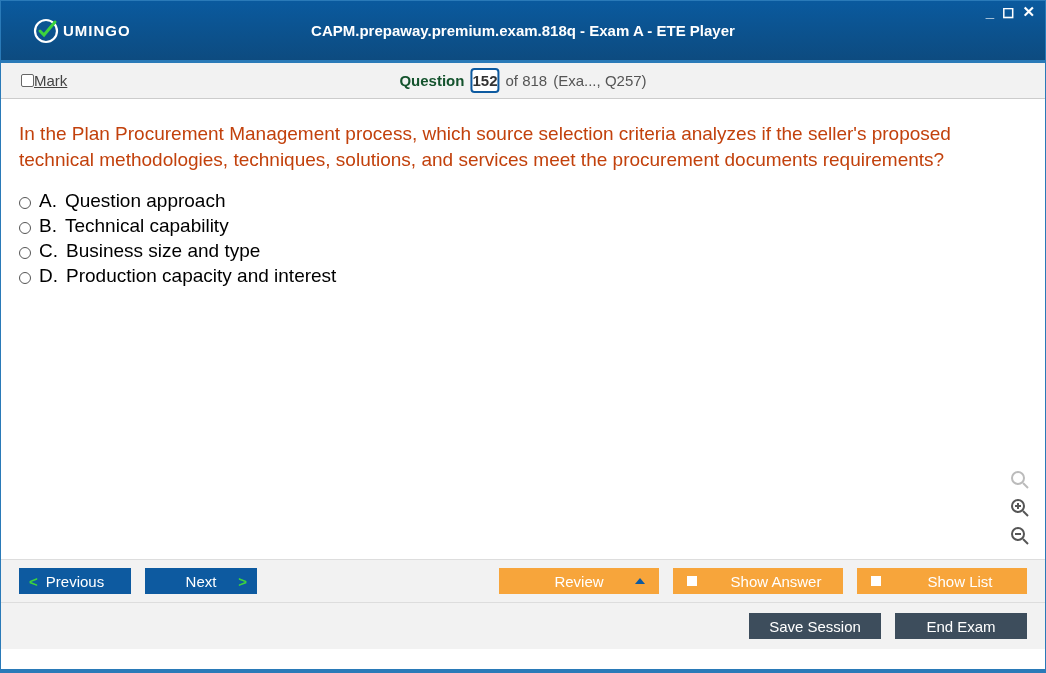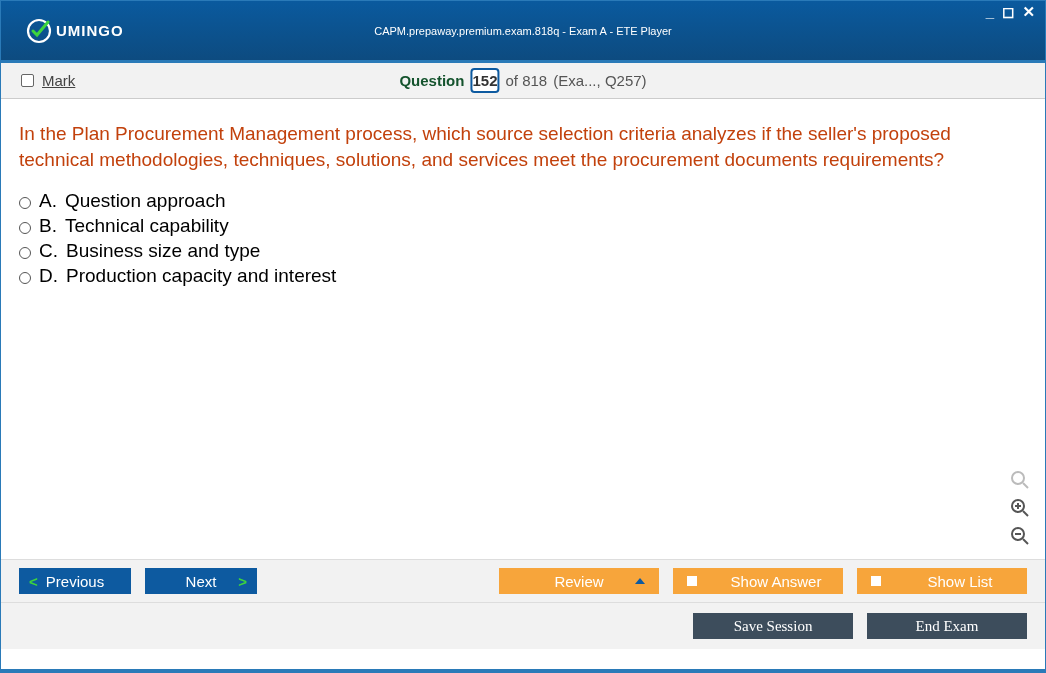--- a/index.html
+++ b/index.html
@@ -16,39 +16,39 @@
   background: linear-gradient(to bottom, #0a5a9e 0%, #0d4b80 100%);
   height: 62px;
   display: flex;
   align-items: center;
   position: relative;
   border-bottom: 3px solid #2a7ab8;
 }
 .logo {
   display: flex;
   align-items: center;
-  padding-left: 25px;
+  padding-left: 32px;
   color: #fff;
   font-weight: bold;
   font-size: 15px;
   letter-spacing: 1px;
 }
 .logo-icon {
   width: 26px;
   height: 26px;
   margin-right: 4px;
   position: relative;
 }
 .title-text {
   position: absolute;
   left: 50%;
   transform: translateX(-50%);
   color: #fff;
-  font-weight: normal;
-  font-size: 11px;
+  font-weight: bold;
+  font-size: 15px;
 }
 .window-controls {
   position: absolute;
   right: 8px;
   top: 2px;
   display: flex;
   gap: 4px;
   color: #fff;
   font-size: 15px;
   font-weight: bold;
@@ -56,21 +56,21 @@
 .window-controls span { cursor: pointer; padding: 0 2px; }
 .subbar {
   background: #f2f2f2;
   border-bottom: 1px solid #ccc;
   height: 36px;
   display: flex;
   align-items: center;
   padding: 0 20px;
   position: relative;
 }
-.mark-wrap { display: flex; align-items: center; gap: 8px; }
+.mark-wrap { display: flex; align-items: center; gap: 0; }
 .mark-checkbox {
   width: 13px; height: 13px;
   border: 1px solid #666;
   border-radius: 2px;
   background: #fff;
 }
 .mark-label { color: #444; font-size: 15px; text-decoration: underline; }
 .question-nav {
   position: absolute;
   left: 50%;
@@ -165,21 +165,21 @@
   display: flex;
   align-items: center;
   justify-content: center;
   position: relative;
 }
 .btn-blue { background: #0d5aa0; width: 112px; }
 .btn-blue .arrow { color: #3dd43d; font-weight: bold; position: absolute; }
 .btn-blue .arrow.left { left: 10px; }
 .btn-blue .arrow.right { right: 10px; }
 .btn-orange { background: #f7a53b; }
-.btn-dark { background: #3d4d5c; width: 160px; font-family: Liberation Serif, serif; }
+.btn-dark { background: #3d4d5c; width: 132px; }
 .spacer { flex: 1; }
 .review-btn { width: 160px; position: relative; text-align: right; }
 .review-btn .tri {
   position: absolute; right: 14px;
   width: 0; height: 0;
   border-left: 5px solid transparent;
   border-right: 5px solid transparent;
   border-bottom: 6px solid #0d5aa0;
 }
 .show-btn { width: 170px; position: relative; text-align: center; padding-left: 36px; }

